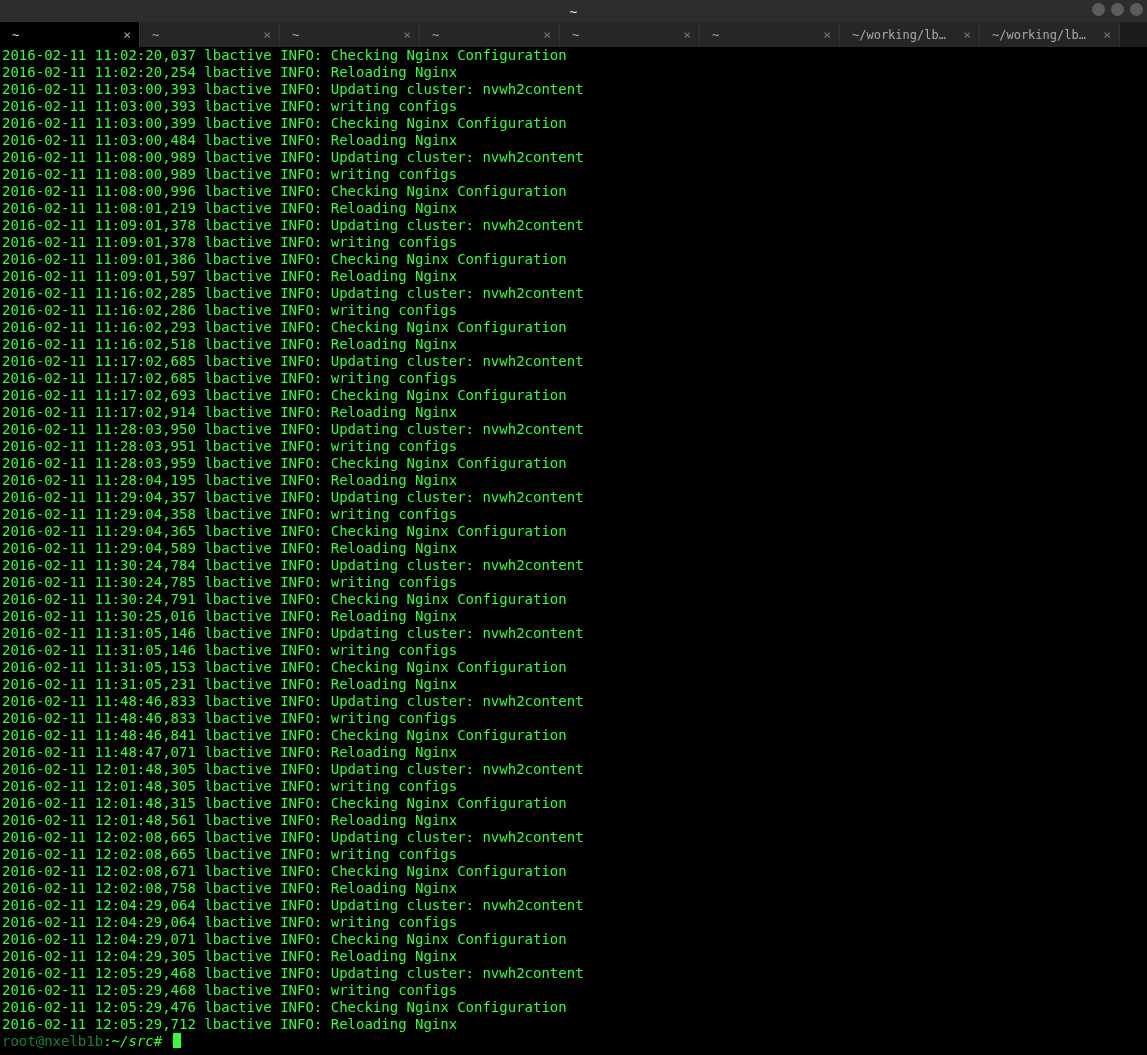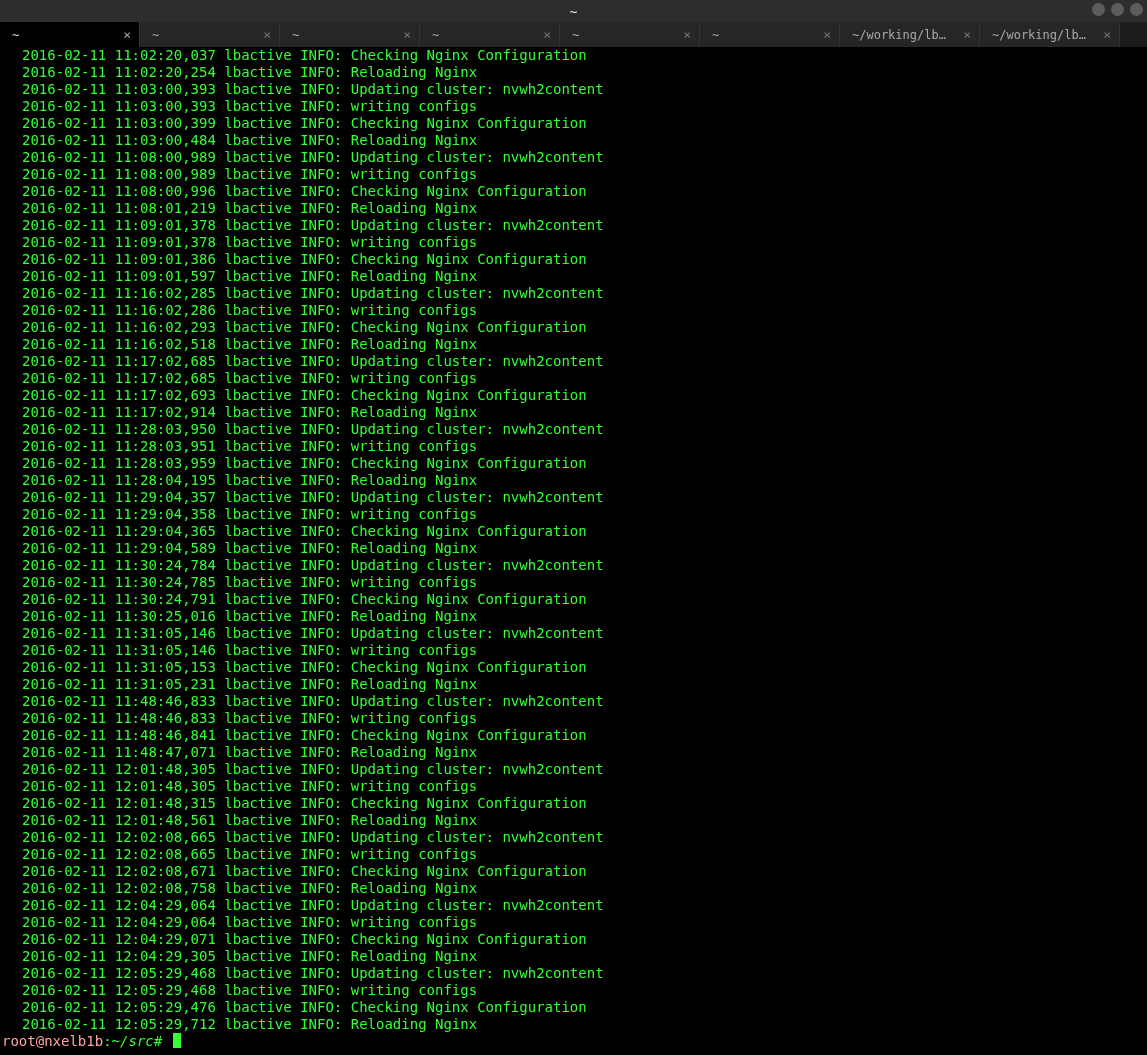--- a/index.html
+++ b/index.html
@@ -85,22 +85,22 @@
     color: #33ff33;
     height: calc(1055px - 22px - 25px);
     padding: 0 2px 2px 2px;
     box-sizing: border-box;
     overflow: hidden;
     font-family: "DejaVu Sans Mono", "Liberation Mono", Consolas, monospace;
     font-size: 14px;
     line-height: 17px;
     white-space: pre;
   }
-  .log-line { color: #33ff33; margin-left: 20px; }
-  .prompt-user { color: #fca5a5; }
+  .log-line { color: #33ff33; }
+  .prompt-user { color: #15803d; }
   .prompt-colon { color: #33ff33; }
   .prompt-path { color: #33ff33; font-style: italic; }
   .prompt-hash { color: #33ff33; }
   .cursor {
     display: inline-block;
     width: 8px;
     height: 15px;
     background: #33ff33;
     vertical-align: -2px;
     margin-left: 2px;

